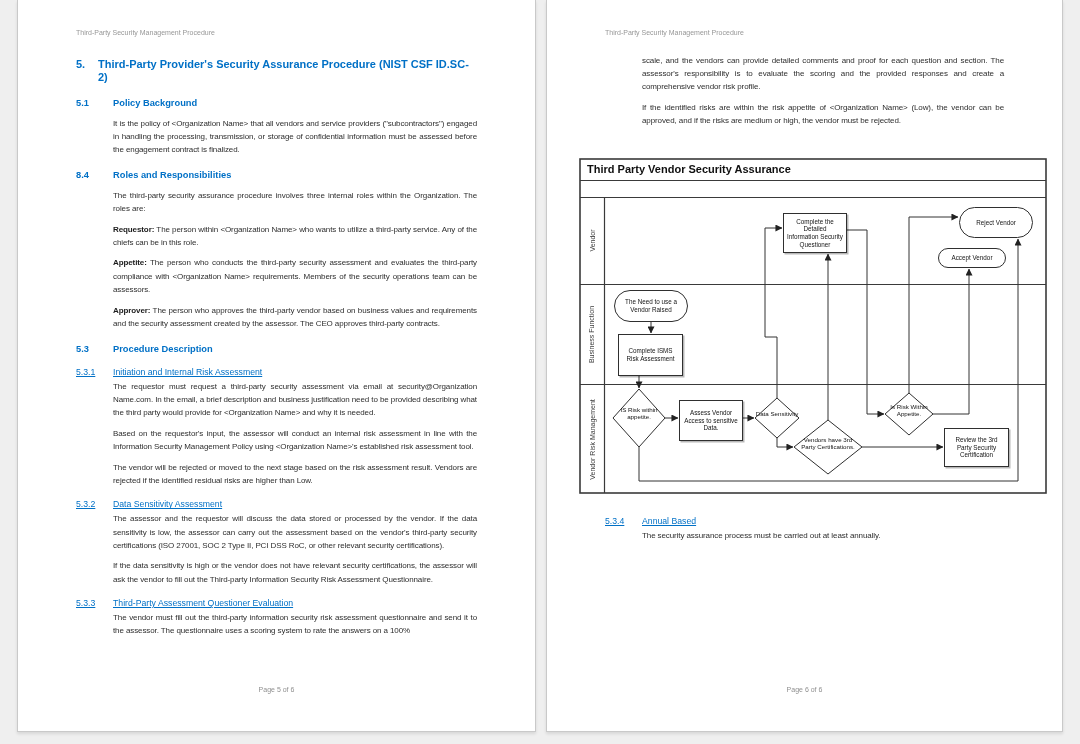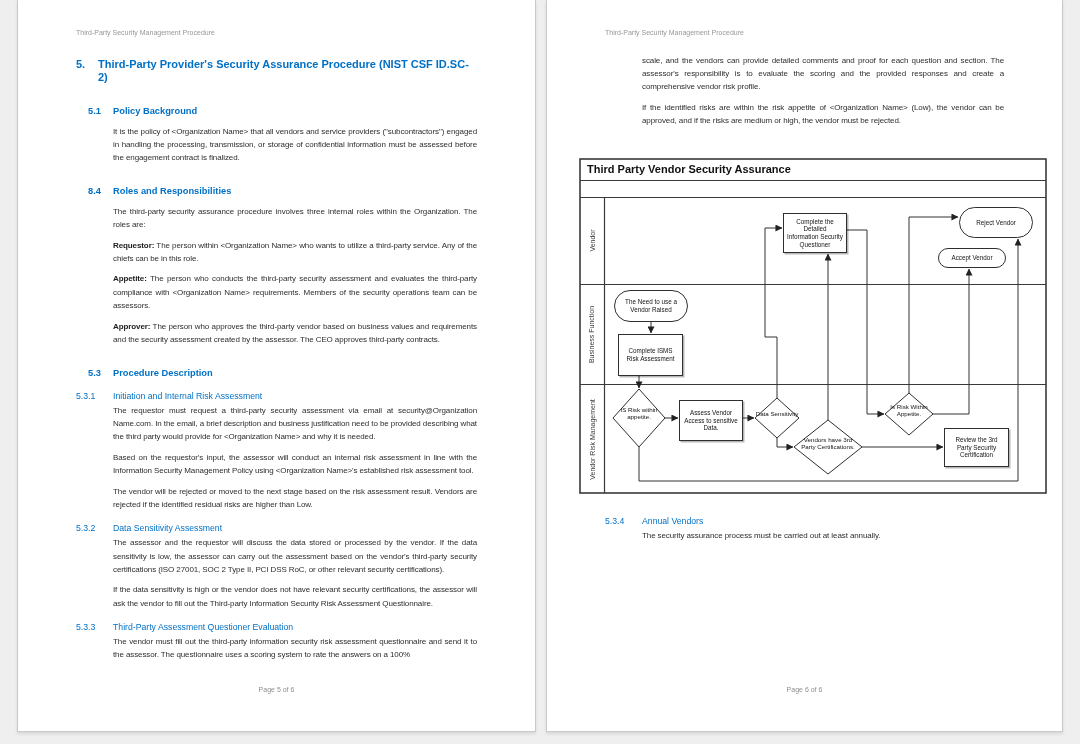--- a/index.html
+++ b/index.html
@@ -6,23 +6,23 @@
   .canvas{position:relative;width:1080px;height:744px;background:#efefef;overflow:hidden;
           font-family:"Liberation Sans",sans-serif;}
   .page{position:absolute;top:0;height:732px;background:#fff;border:1px solid #c9c9c9;border-top:none;
         box-shadow:0 2px 3px rgba(0,0,0,.10);box-sizing:border-box;padding:28px 58px 0 58px;color:#333;}
   #page5{left:17px;width:519px;}
   #page6{left:546px;width:517px;}
   .doc-header{font-size:7px;line-height:10px;color:#979797;}
   .footer{position:absolute;left:0;right:0;top:686px;text-align:center;font-size:7px;color:#8f8f8f;}
   .h1{display:flex;color:#0070c6;font-weight:bold;font-size:11px;line-height:13px;margin-top:20px;}
   .h1 .num{width:22px;flex:none;}
-  .h2{display:flex;color:#0070c6;font-weight:bold;font-size:9.3px;line-height:12px;margin-top:21px;text-align:center;}
+  .h2{display:flex;color:#0070c6;font-weight:bold;font-size:9.3px;line-height:12px;margin-top:13px;}
   .h2 .num{width:37px;flex:none;}
-  .h3{display:flex;color:#0070c6;font-size:8.7px;line-height:11px;margin-top:12px;}
+  .h3{display:flex;color:#0070c6;font-size:8.7px;line-height:11px;margin-top:12px;text-decoration:underline;}
   .h3 .num{width:37px;flex:none;}
   p.body{font-size:8px;letter-spacing:-0.1px;line-height:13.2px;text-align:justify;
          margin:7.5px 0 7.5px 37px;color:#2e2e2e;}
   p.tight{margin-top:2px;}
   p.body b{color:#1c1c1c;}
   
   .chart{position:absolute;left:32px;top:158px;width:408px;height:336px;background:#fff;}
   .chart svg{position:absolute;left:0;top:0;}
   .chart-title{position:absolute;left:8px;top:4.5px;font-size:11px;font-weight:bold;color:#101010;}
   .lane-label{position:absolute;left:1px;width:24px;display:flex;align-items:center;justify-content:center;}
@@ -159,20 +159,20 @@
 
       <div class="dtext" style="left:36px;top:248px;width:48px">IS Risk within appetite.</div>
       <div class="dtext" style="left:175px;top:252px;width:46px">Data Sensitivity</div>
       <div class="dtext" style="left:218px;top:278px;width:62px">Vendors have 3rd Party Certifications.</div>
       <div class="dtext" style="left:305px;top:245px;width:50px">Is Risk Within Appetite.</div>
     </div>
 
     <div style="position:absolute;left:58px;right:52px;top:516px">
       <div class="h3" style="margin-top:0">
         <span class="num">5.3.4</span>
-        <span>Annual Vendors</span>
+        <span>Annual Based</span>
       </div>
       <p class="body tight">The security assurance process must be carried out at least annually.</p>
     </div>
 
     <div class="footer">Page 6 of 6</div>
   </div>
 </div>
 
 </body></html>

